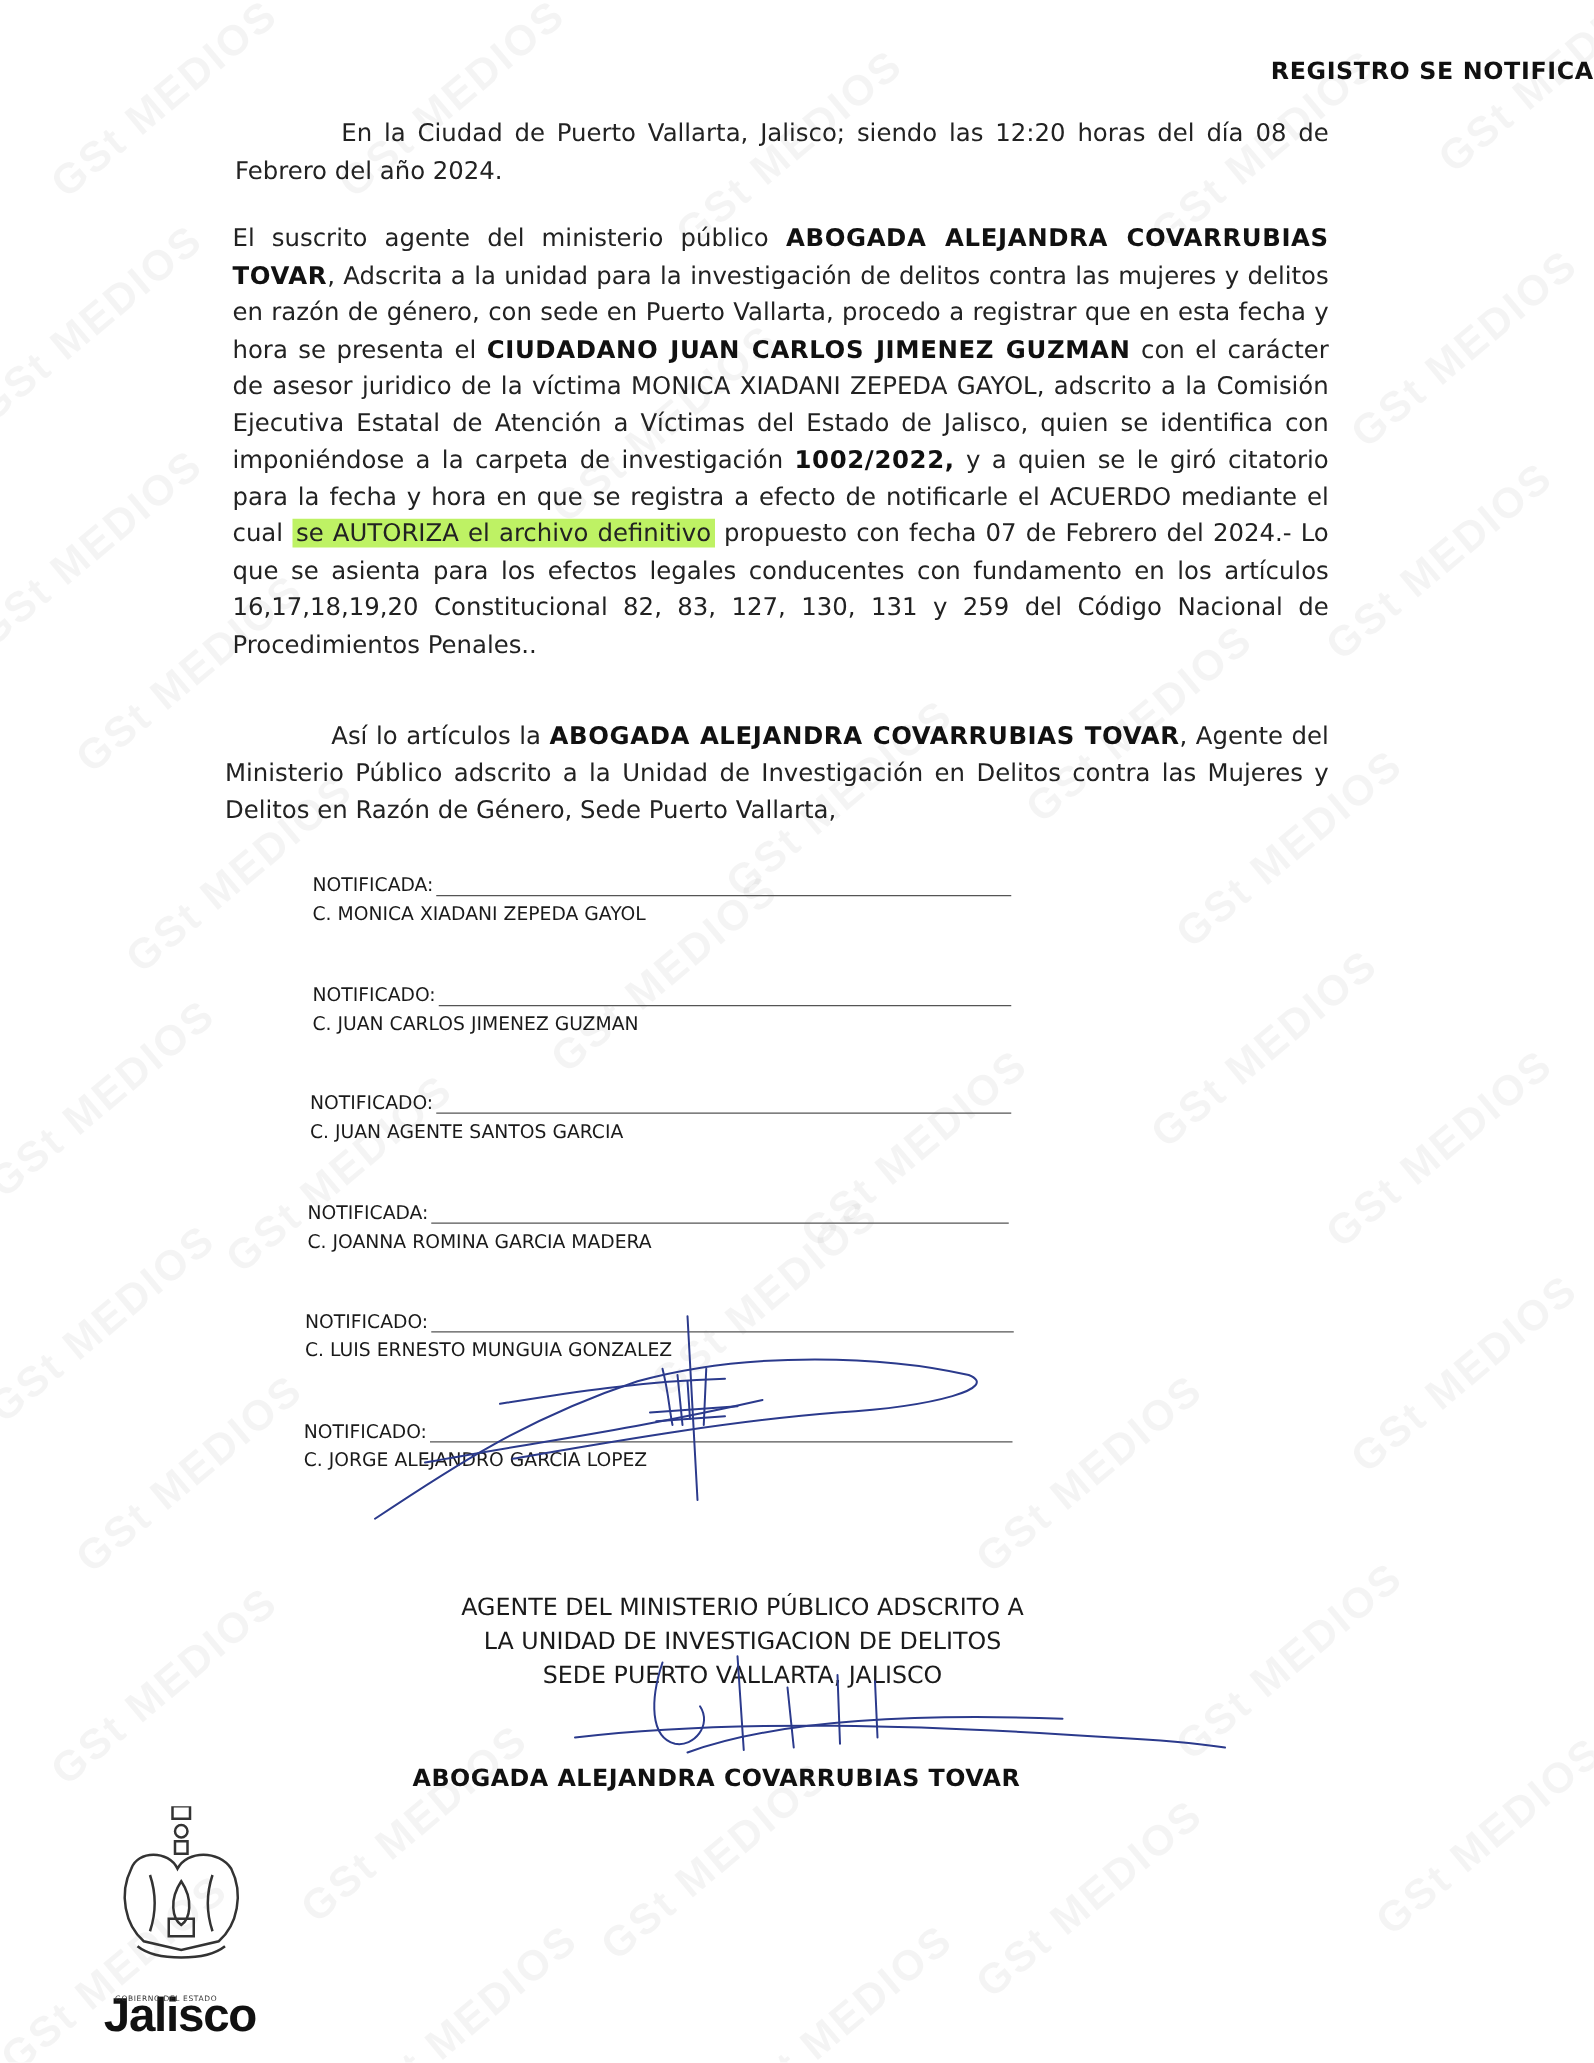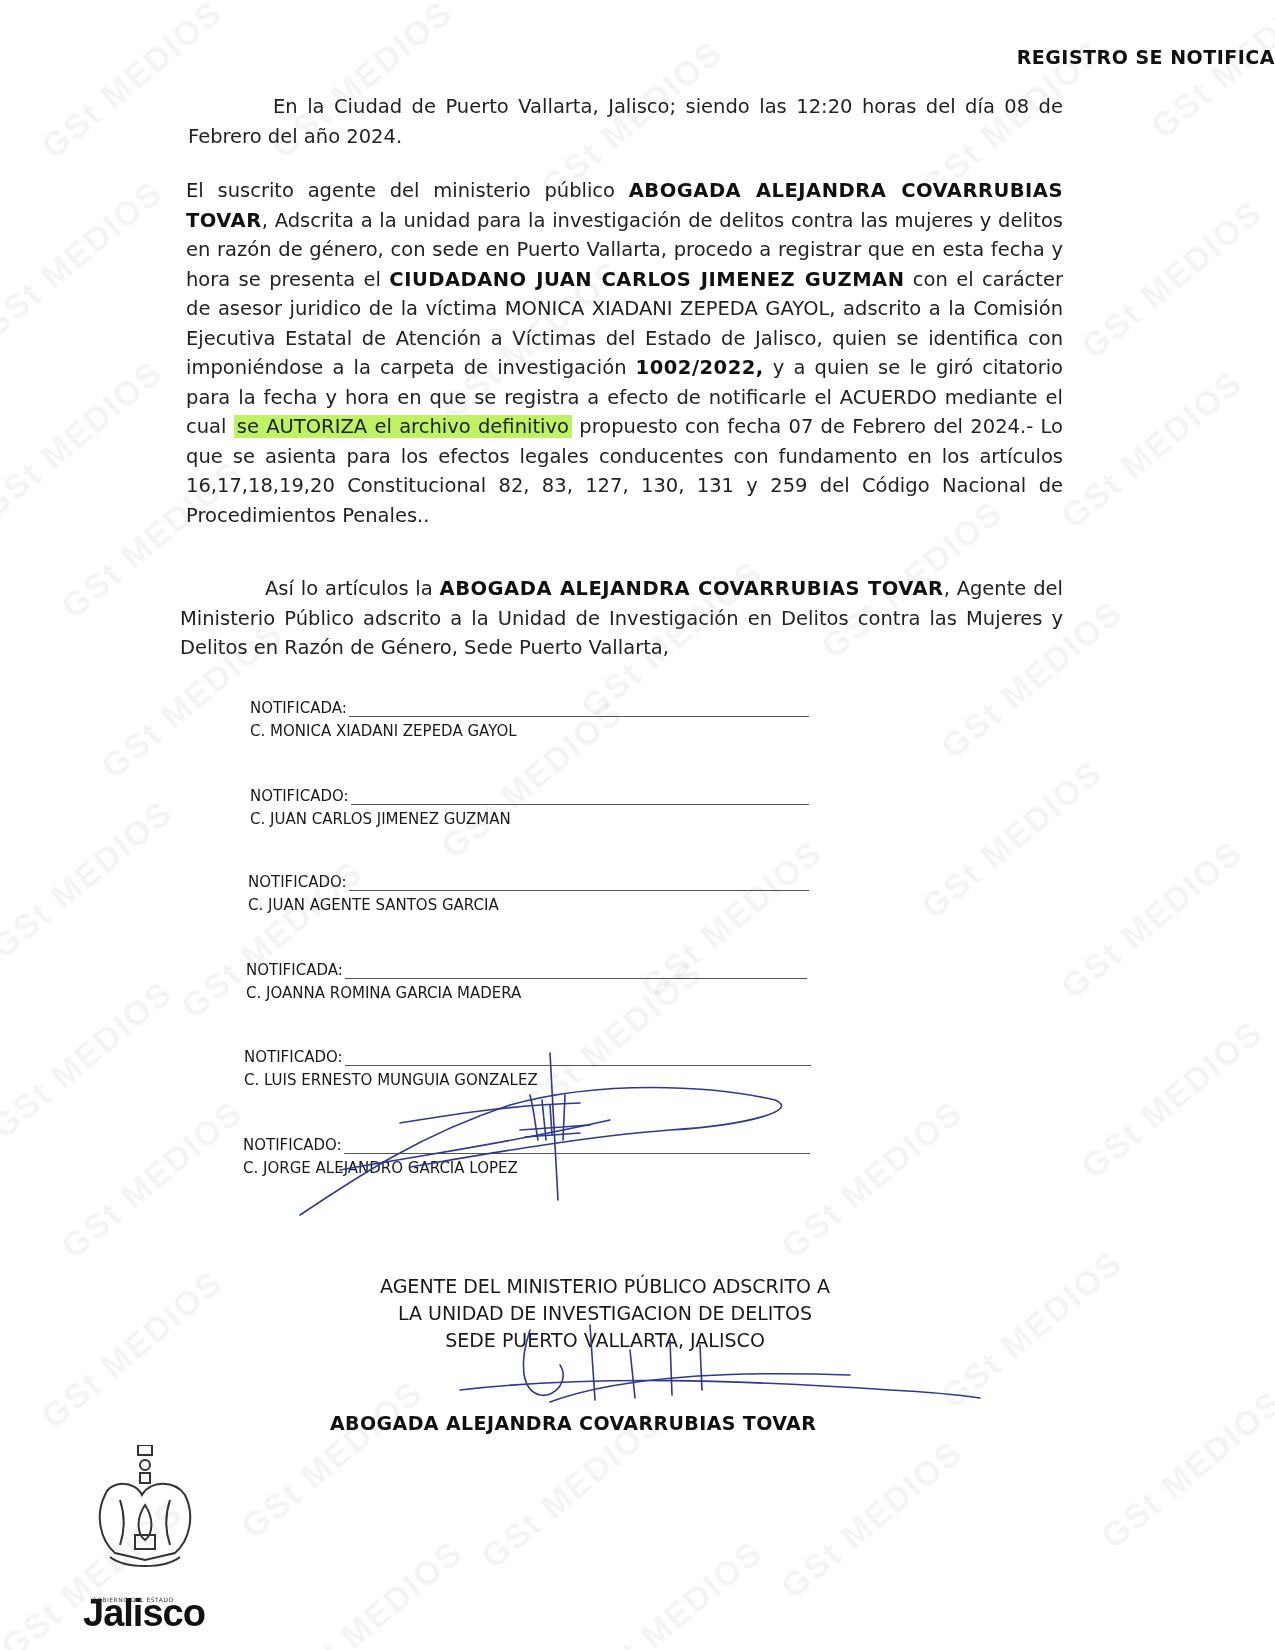--- a/index.html
+++ b/index.html
@@ -22,21 +22,21 @@
     text-align: justify; color: #222;
   }
   .para b { color: #111; letter-spacing: 0.5px; }
   .indent { text-indent: 85px; }
   .hl { background: #bef264; padding: 0 3px; }
   .sig-block { position: absolute; left: 250px; width: 640px; font-size: 15px; color: #1a1a1a; }
   .sig-row { display: flex; align-items: flex-end; height: 24px; }
   .sig-line { flex: 0 0 auto; border-bottom: 1.5px solid #555; height: 18px; margin-left: 2px; }
   .sig-name { margin-top: 5px; }
   .agent-block {
-    position: absolute; top: 1273px; left: 275px; width: 660px; text-align: center;
+    position: absolute; top: 1273px; left: 264px; width: 660px; text-align: center;
     font-size: 19px; line-height: 27px; color: #1a1a1a;
   }
   .agent-name {
     position: absolute; top: 1412px; left: 330px; font-weight: bold; font-size: 19px; letter-spacing: 0.4px; color: #111;
   }
   .logo { position: absolute; left: 80px; top: 1445px; width: 130px; height: 150px; }
   .logo-text {
     position: absolute; left: 83px; top: 1548px; font-family: "Liberation Sans", sans-serif;
     font-weight: bold; font-size: 38px; color: #111; letter-spacing: -1px; margin-top: 44px;
   }

